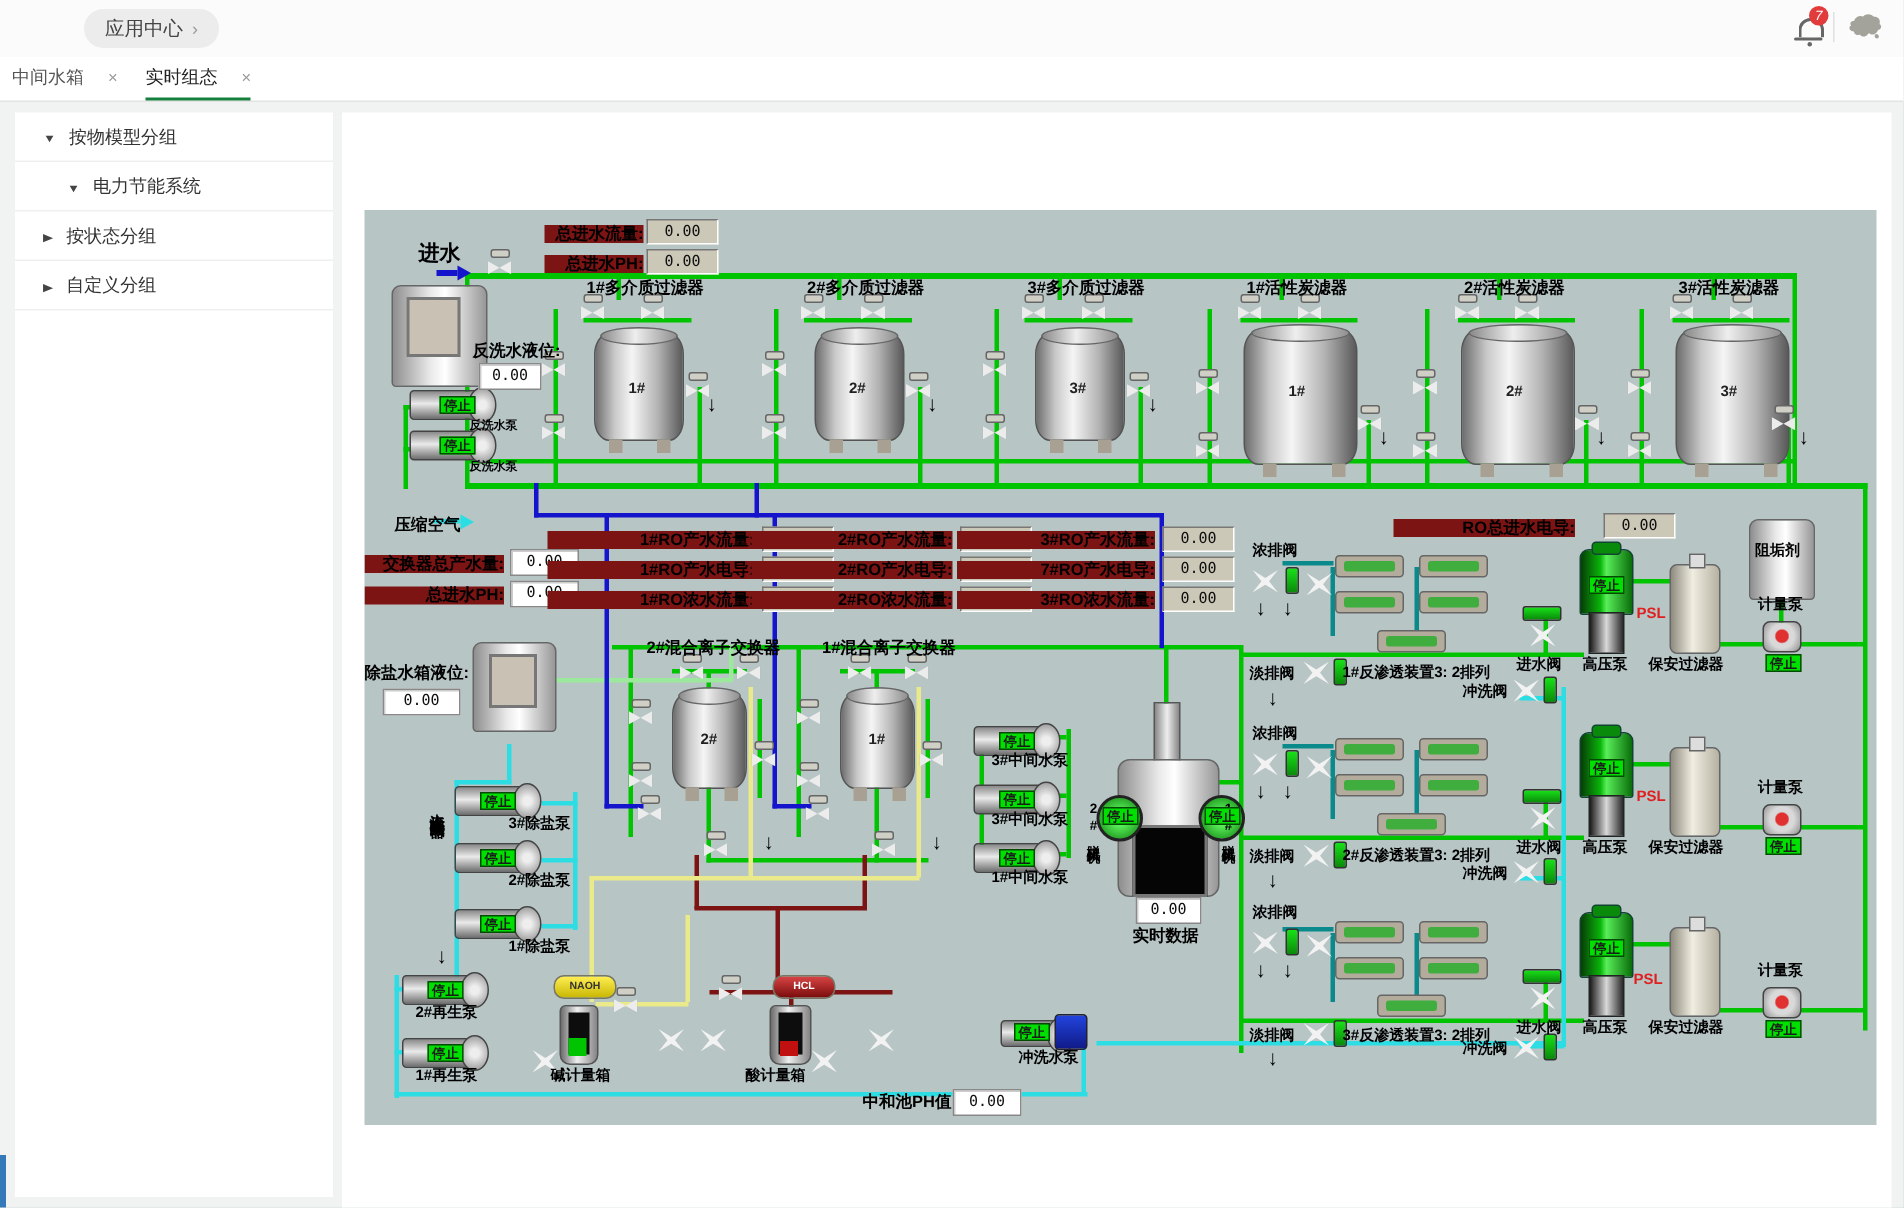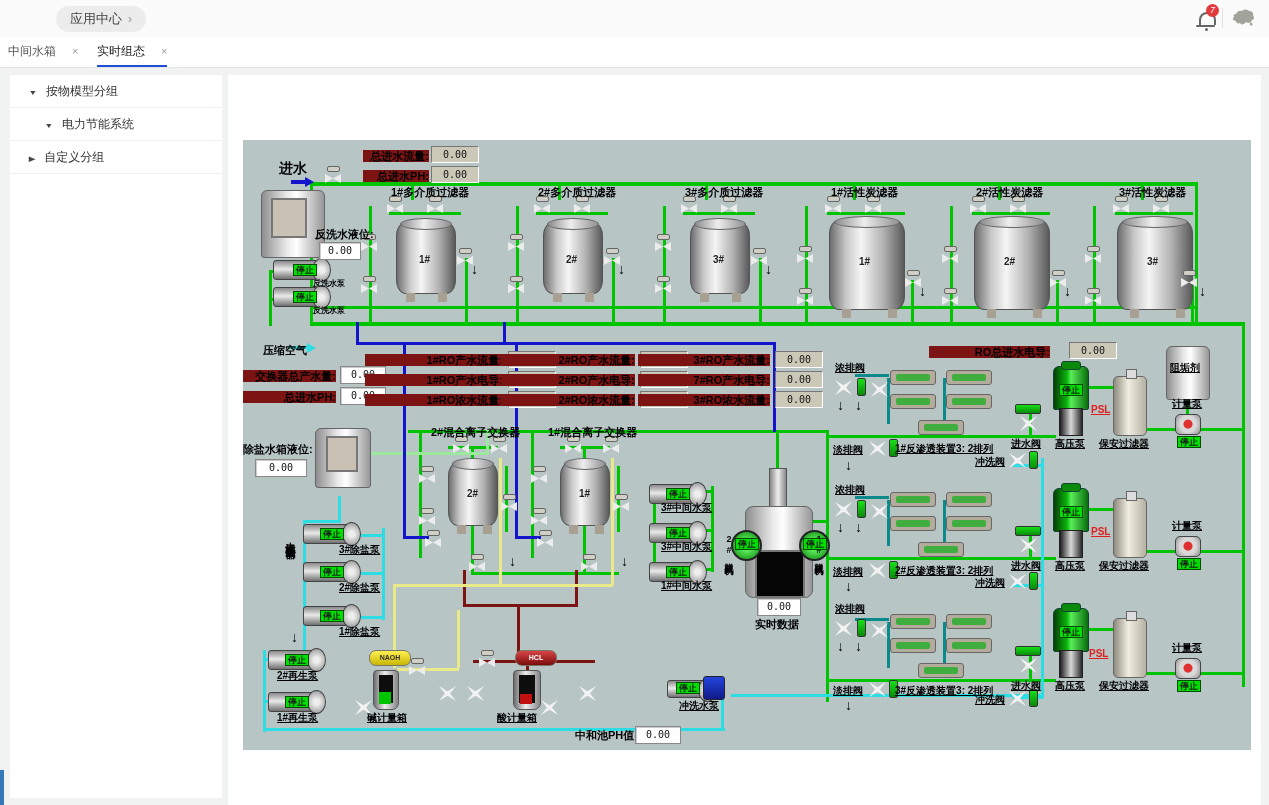--- a/index.html
+++ b/index.html
@@ -13,32 +13,32 @@
   .bell{position:absolute;left:3px;top:4px;width:13px;height:11px;border:2px solid #666;border-bottom:none;border-radius:8px 8px 0 0;}
   .bell::before{content:"";position:absolute;left:-5px;bottom:-2px;width:19px;height:2px;background:#666;border-radius:1px;}
   .bell::after{content:"";position:absolute;left:4px;bottom:-6px;width:3px;height:3px;background:#666;border-radius:50%;}
   #bellbadge{position:absolute;left:10px;top:-4px;min-width:13px;height:13px;border-radius:7px;background:#e23b3b;color:#fff;font-size:9px;line-height:13px;text-align:center;font-style:italic;}
   #hdrdiv{position:absolute;left:1222px;top:8px;width:1px;height:20px;background:#e0e0e0;}
   #china{position:absolute;left:1230px;top:8px;cursor:pointer;}
   
   #tabbar{position:absolute;left:0;top:38px;width:1269px;height:29px;background:#fff;border-bottom:1px solid #e3e3e3;}
   .tab{position:absolute;top:0;height:27px;line-height:27px;font-size:12px;color:#555;cursor:pointer;}
   .tab .x{color:#999;font-size:11px;margin-left:16px;}
-  .tab.active{color:#222;border-bottom:2px solid #1d4ed8;}
+  .tab.active{color:#222;border-bottom:2px solid #15803d;}
   
   #sidebar{position:absolute;left:10px;top:75px;width:212px;height:723px;background:#fff;}
   .ti{position:relative;height:32px;line-height:32px;border-bottom:1px solid #efefef;font-size:12px;color:#333;cursor:pointer;white-space:nowrap;}
   .ti .ar{display:inline-block;font-size:8px;color:#444;margin-right:9px;transform:scale(1.1,.9);}
   #main{position:absolute;left:228px;top:75px;width:1033px;height:730px;background:#fff;}
   #bluestrip{position:absolute;left:0;top:770px;width:4px;height:35px;background:#3579b8;}
   
   #sc{position:absolute;left:15px;top:65px;width:1008px;height:610px;background:#b8c5c5;overflow:hidden;}
   .lb{position:absolute;font-size:11px;line-height:12px;font-weight:bold;color:#000;white-space:nowrap;}
   .lb.r{text-align:right;}
-  .s10{font-size:10px;text-decoration:underline;}.s8{font-size:8px;}
+  .s10{font-size:10px;}.s8{font-size:8px;}
   .red{color:#e02020;}
   .vlb{position:absolute;writing-mode:vertical-rl;text-orientation:upright;font-size:10px;font-weight:bold;color:#000;letter-spacing:1px;line-height:11px;}
   .gbox{position:absolute;width:46px;height:15px;background:#ccc8b8;border-top:1px solid #777;border-left:1px solid #777;border-bottom:1px solid #fff;border-right:1px solid #fff;font-family:"DejaVu Sans Mono",monospace;font-size:10px;line-height:15px;text-align:center;color:#111;}
   .wbox{position:absolute;width:44px;height:16px;background:#fff;border:1px solid #888;box-shadow:inset 1px 1px 0 #ccc;font-family:"DejaVu Sans Mono",monospace;font-size:10px;line-height:16px;text-align:center;color:#111;}
   .p{position:absolute;}
   .g{background:#00c400;}.pg{background:#9ce89c;}
   .b{background:#1414cc;}.c{background:#2cdde4;}
   .r{background:#7c1414;}.y{background:#eaea8a;}.t{background:#0a8a8a;}
   .vv{position:absolute;width:16px;height:18px;}
   .vv::before{content:"";position:absolute;left:2px;top:0;width:11px;height:4px;background:#cfcfc6;border:1px solid #666;border-radius:2px;}
@@ -96,20 +96,21 @@
 </div>
 
 <div id="tabbar">
   <div class="tab" style="left:8px;"><span>中间水箱</span><span class="x">×</span></div>
   <div class="tab active" style="left:97px;"><span>实时组态</span><span class="x">×</span></div>
 </div>
 
 <div id="sidebar">
   <div class="ti" style="padding-left:19px;"><span class="ar">▼</span><span>按物模型分组</span></div>
   <div class="ti" style="padding-left:35px;"><span class="ar">▼</span><span>电力节能系统</span></div>
+  <div class="ti" style="padding-left:19px;"><span class="ar">▶</span><span>按状态分组</span></div>
   <div class="ti" style="padding-left:19px;"><span class="ar">▶</span><span>自定义分组</span></div>
 </div>
 
 <div id="main">
 <div id="sc">
 
   <i class="p g" style="left:67px;top:42px;width:888px;height:4px"></i>
   <i class="p g" style="left:67px;top:42px;width:3px;height:144px"></i>
   <i class="p g" style="left:26px;top:130px;width:3px;height:56px"></i>
   <i class="p g" style="left:26px;top:130px;width:42px;height:3px"></i>

